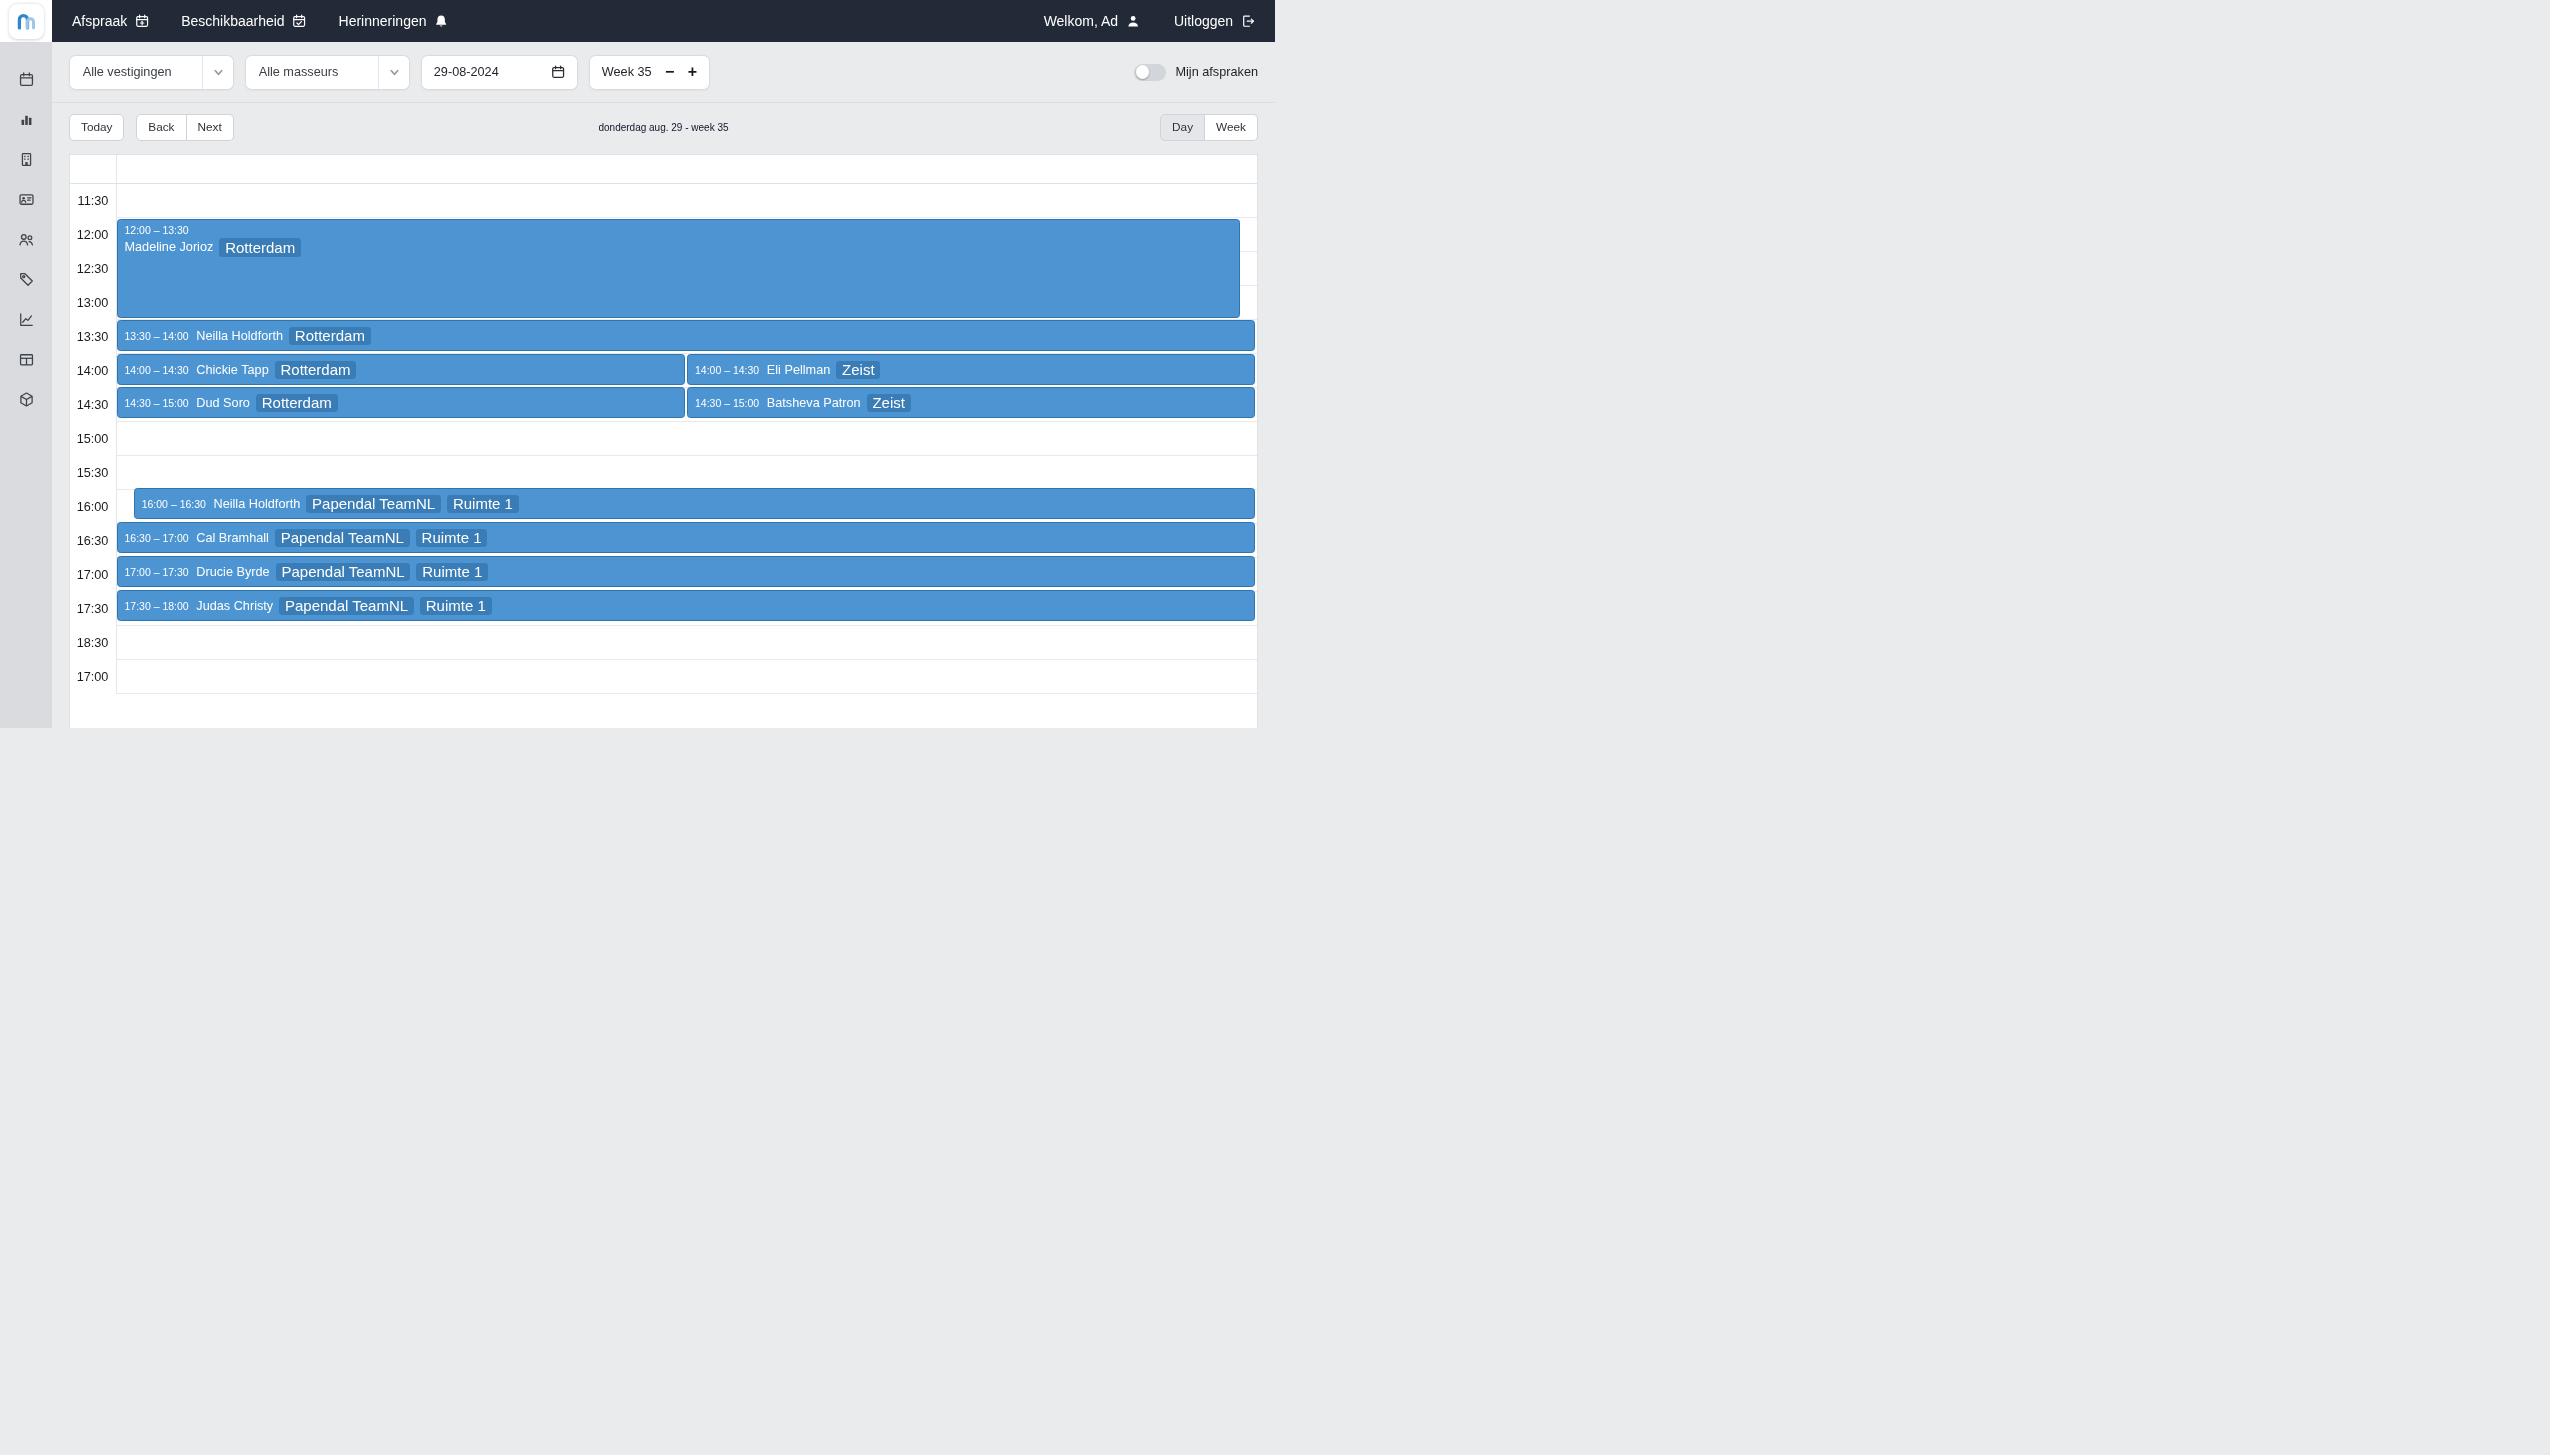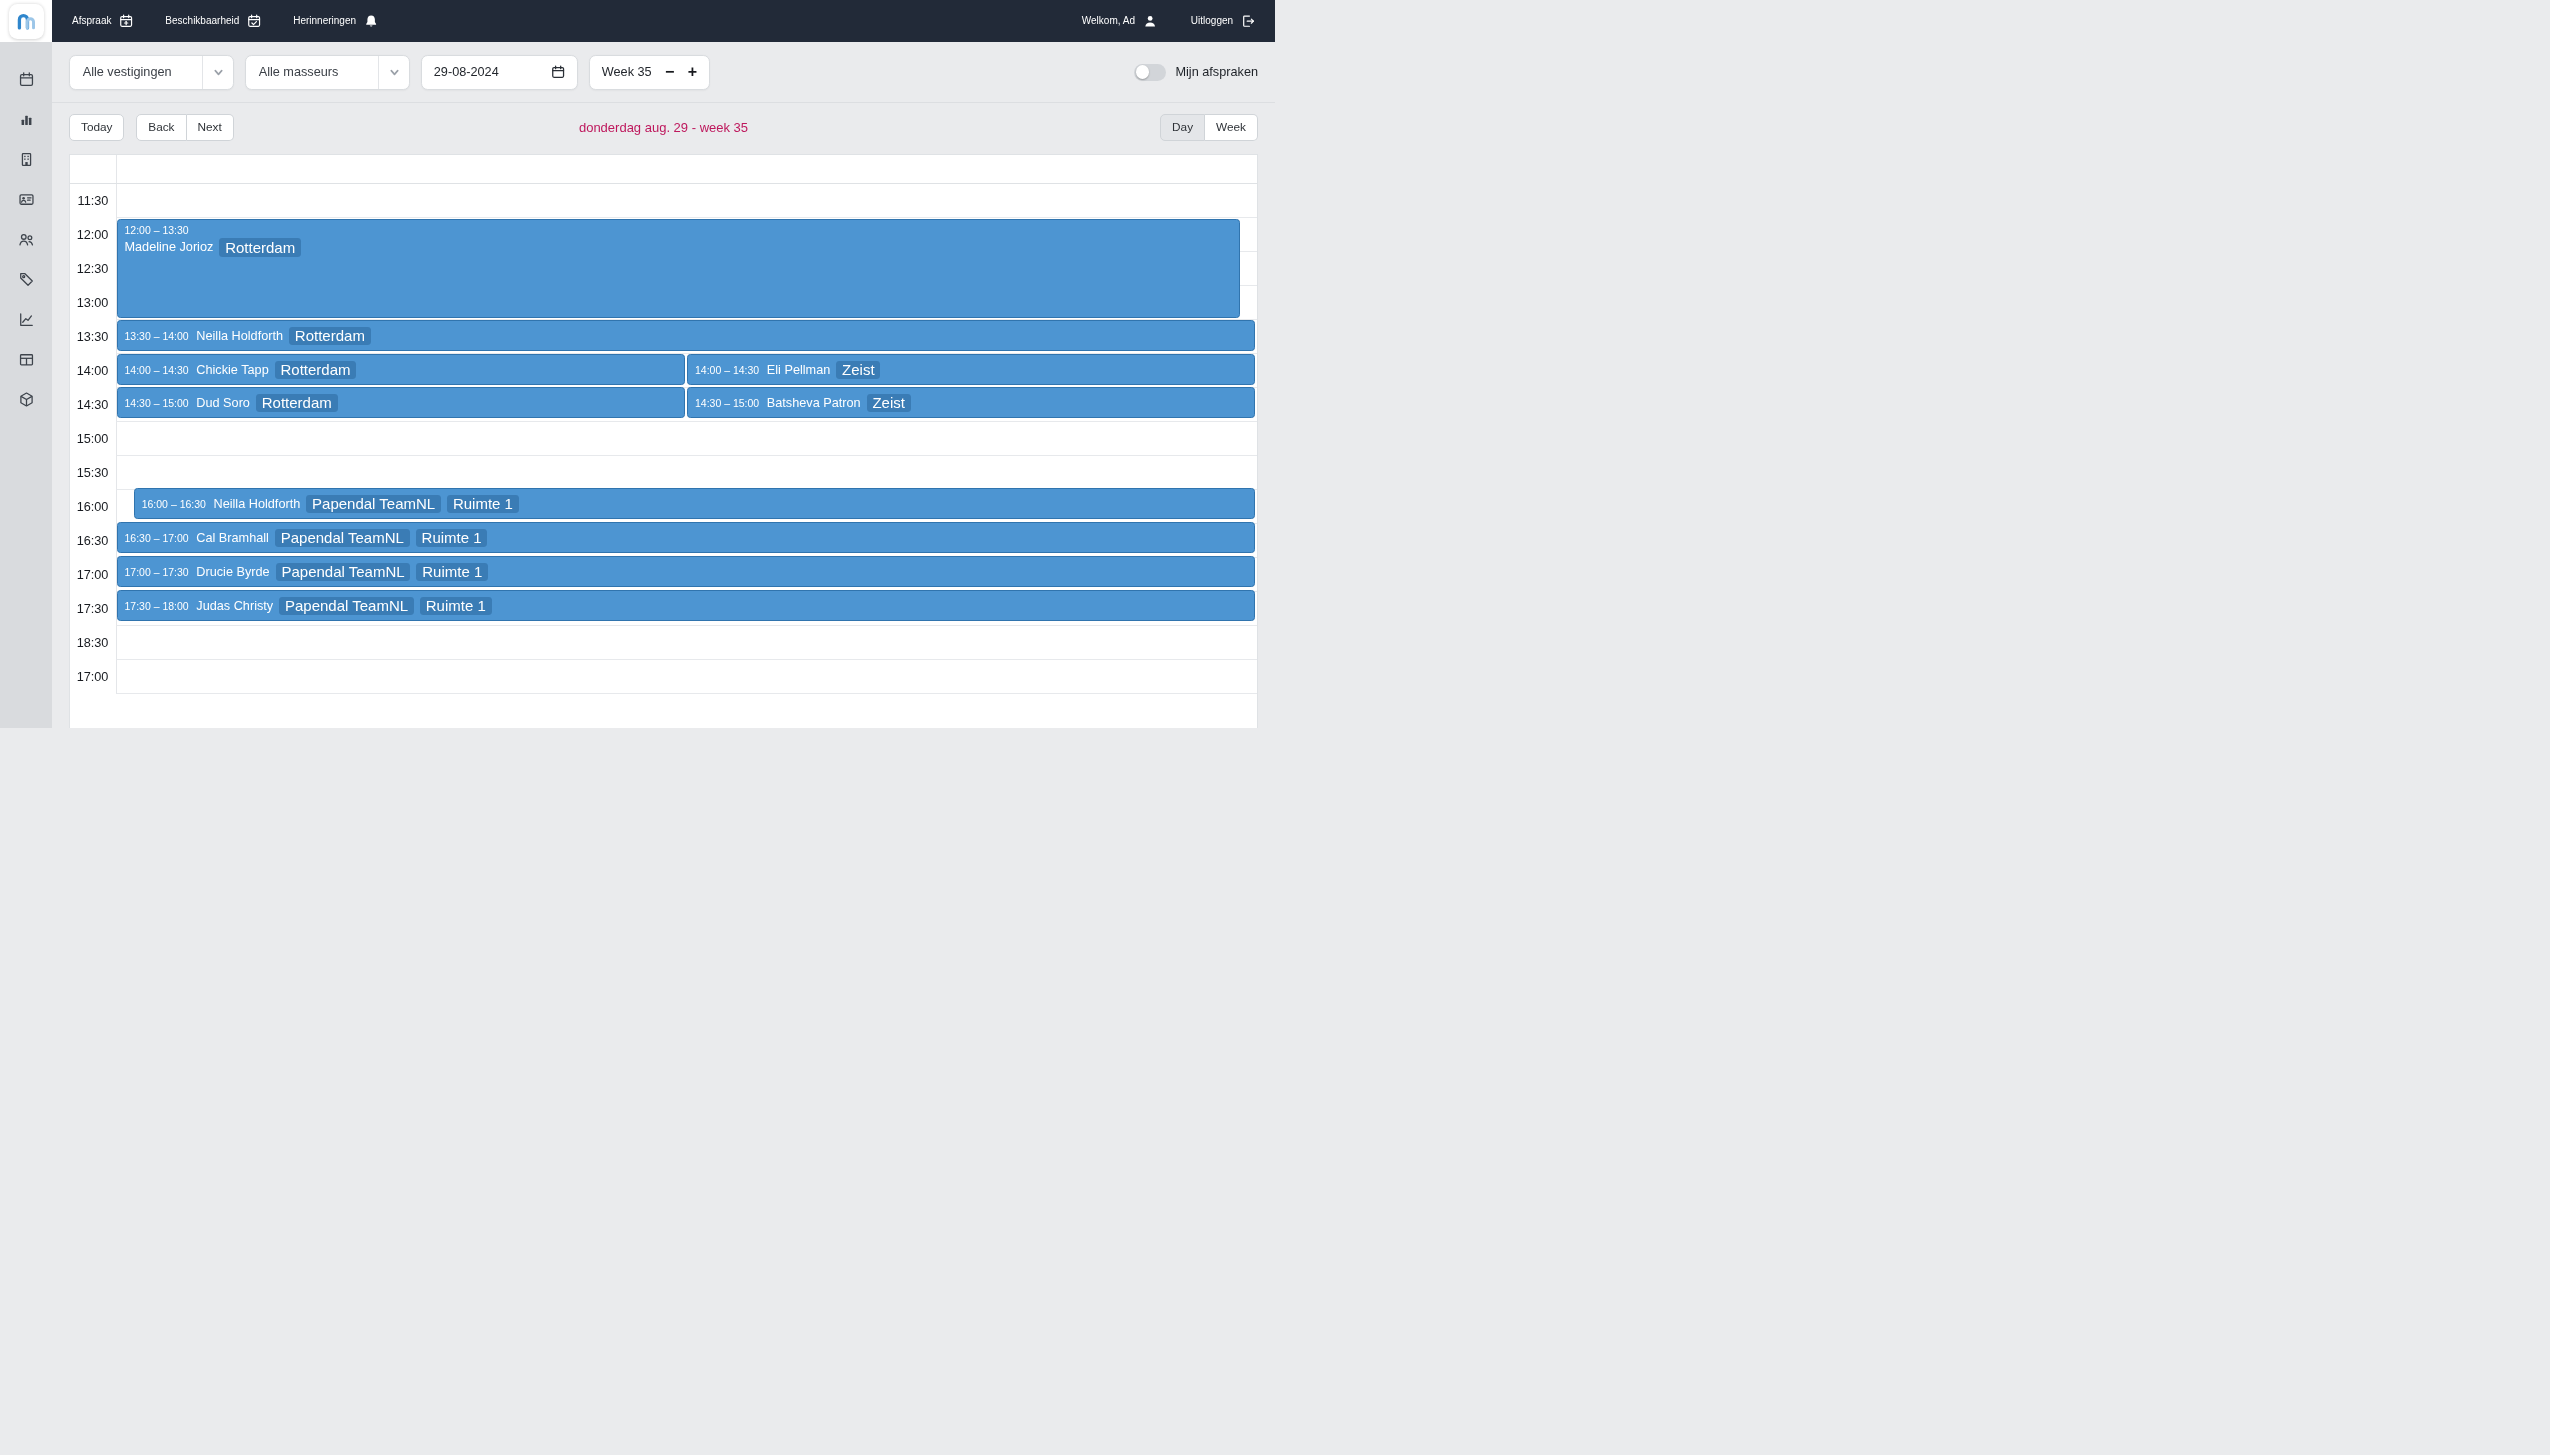--- a/index.html
+++ b/index.html
@@ -23,21 +23,21 @@
   .logo-cell{height:42px;background:#fff;display:flex;align-items:center;justify-content:center;flex:none}
   .logo-tile{width:35px;height:35px;background:#fff;border-radius:8.4px;box-shadow:0 0.8px 3.4px rgba(0,0,0,.18);display:flex;align-items:center;justify-content:center;cursor:pointer}
   .side-icons{padding-top:17px;display:flex;flex-direction:column;align-items:center}
   .side-item{height:40px;width:52px;display:flex;align-items:center;justify-content:center;color:#3e444c;cursor:pointer}
   .side-item svg{display:block}
 
   
   .main{flex:1;display:flex;flex-direction:column;min-width:0}
 
   .navbar{height:42px;flex:none;background:var(--navbar-bg);display:flex;align-items:center;color:#fff;padding:0 20px;gap:32px}
-  .nav-item{display:flex;align-items:center;gap:7.6px;font-size:10px;font-weight:500;cursor:pointer;white-space:nowrap}
+  .nav-item{display:flex;align-items:center;gap:7.6px;font-size:14px;font-weight:500;cursor:pointer;white-space:nowrap}
   .nav-right{margin-left:auto;display:flex;align-items:center;gap:34px}
 
   
   .filter-bar{flex:none;background:#eaebed;border-bottom:0.8px solid #dcdee1;padding:12.7px 17px;display:flex;align-items:center;gap:11px}
   .pill{background:#fff;border:0.8px solid #d9dcdf;border-radius:6.7px;height:35px;display:flex;align-items:center;box-shadow:0 0.8px 1.7px rgba(0,0,0,.04);overflow:hidden}
   .select{width:165px;justify-content:space-between;padding-left:12.7px;cursor:pointer}
   .sel-label{font-size:12.7px;color:#3c4148;white-space:nowrap}
   .chev-zone{border-left:0.8px solid #e3e5e8;height:100%;width:31px;flex:none;display:flex;align-items:center;justify-content:center}
   .date-pill{width:157px;justify-content:space-between;padding:0 11.8px;font-size:12.7px;color:#23272d;cursor:text}
   .week-pill{width:121px;justify-content:space-between;padding:0 11.8px;font-size:12.7px;color:#23272d}
@@ -49,21 +49,21 @@
   .toggle-label{font-size:12.7px;color:#1e2228}
 
   
   .toolbar{flex:none;margin:11px 17px 0;display:flex;align-items:center;position:relative}
   .btn{background:#fff;border:0.8px solid #d0d4d8;border-radius:5px;padding:5px 11px;font-size:11.8px;color:#2f3338;cursor:pointer;font-family:inherit;line-height:1.25}
   .btn-today{margin-right:11.8px}
   .btn-group{display:flex}
   .btn-group .btn{border-radius:0}
   .btn-group .btn:first-child{border-radius:5px 0 0 5px}
   .btn-group .btn:last-child{border-radius:0 5px 5px 0;border-left:none}
-  .toolbar-title{position:absolute;left:50%;transform:translateX(-50%);font-size:13px;font-weight:500;color:#be185d;white-space:nowrap}
+  .toolbar-title{position:absolute;left:50%;transform:translateX(-50%);font-size:10px;font-weight:500;color:#0f172a;white-space:nowrap}
   .view-group{margin-left:auto;display:flex}
   .view-btn.active{background:#e4e6e9}
 
   
   .calendar{flex:1;margin:12.7px 17px 0;background:#fff;border:0.8px solid #dfe2e5;border-bottom:none;overflow:hidden;display:flex;flex-direction:column}
   .cal-header{height:29.5px;flex:none;border-bottom:0.8px solid #dfe2e5;display:flex}
   .axis-spacer{width:46px;flex:none}
   .head-cell{flex:1;border-left:0.8px solid #e4e6e9}
   .grid{position:relative}
   .slot-row{display:flex;height:34px}

